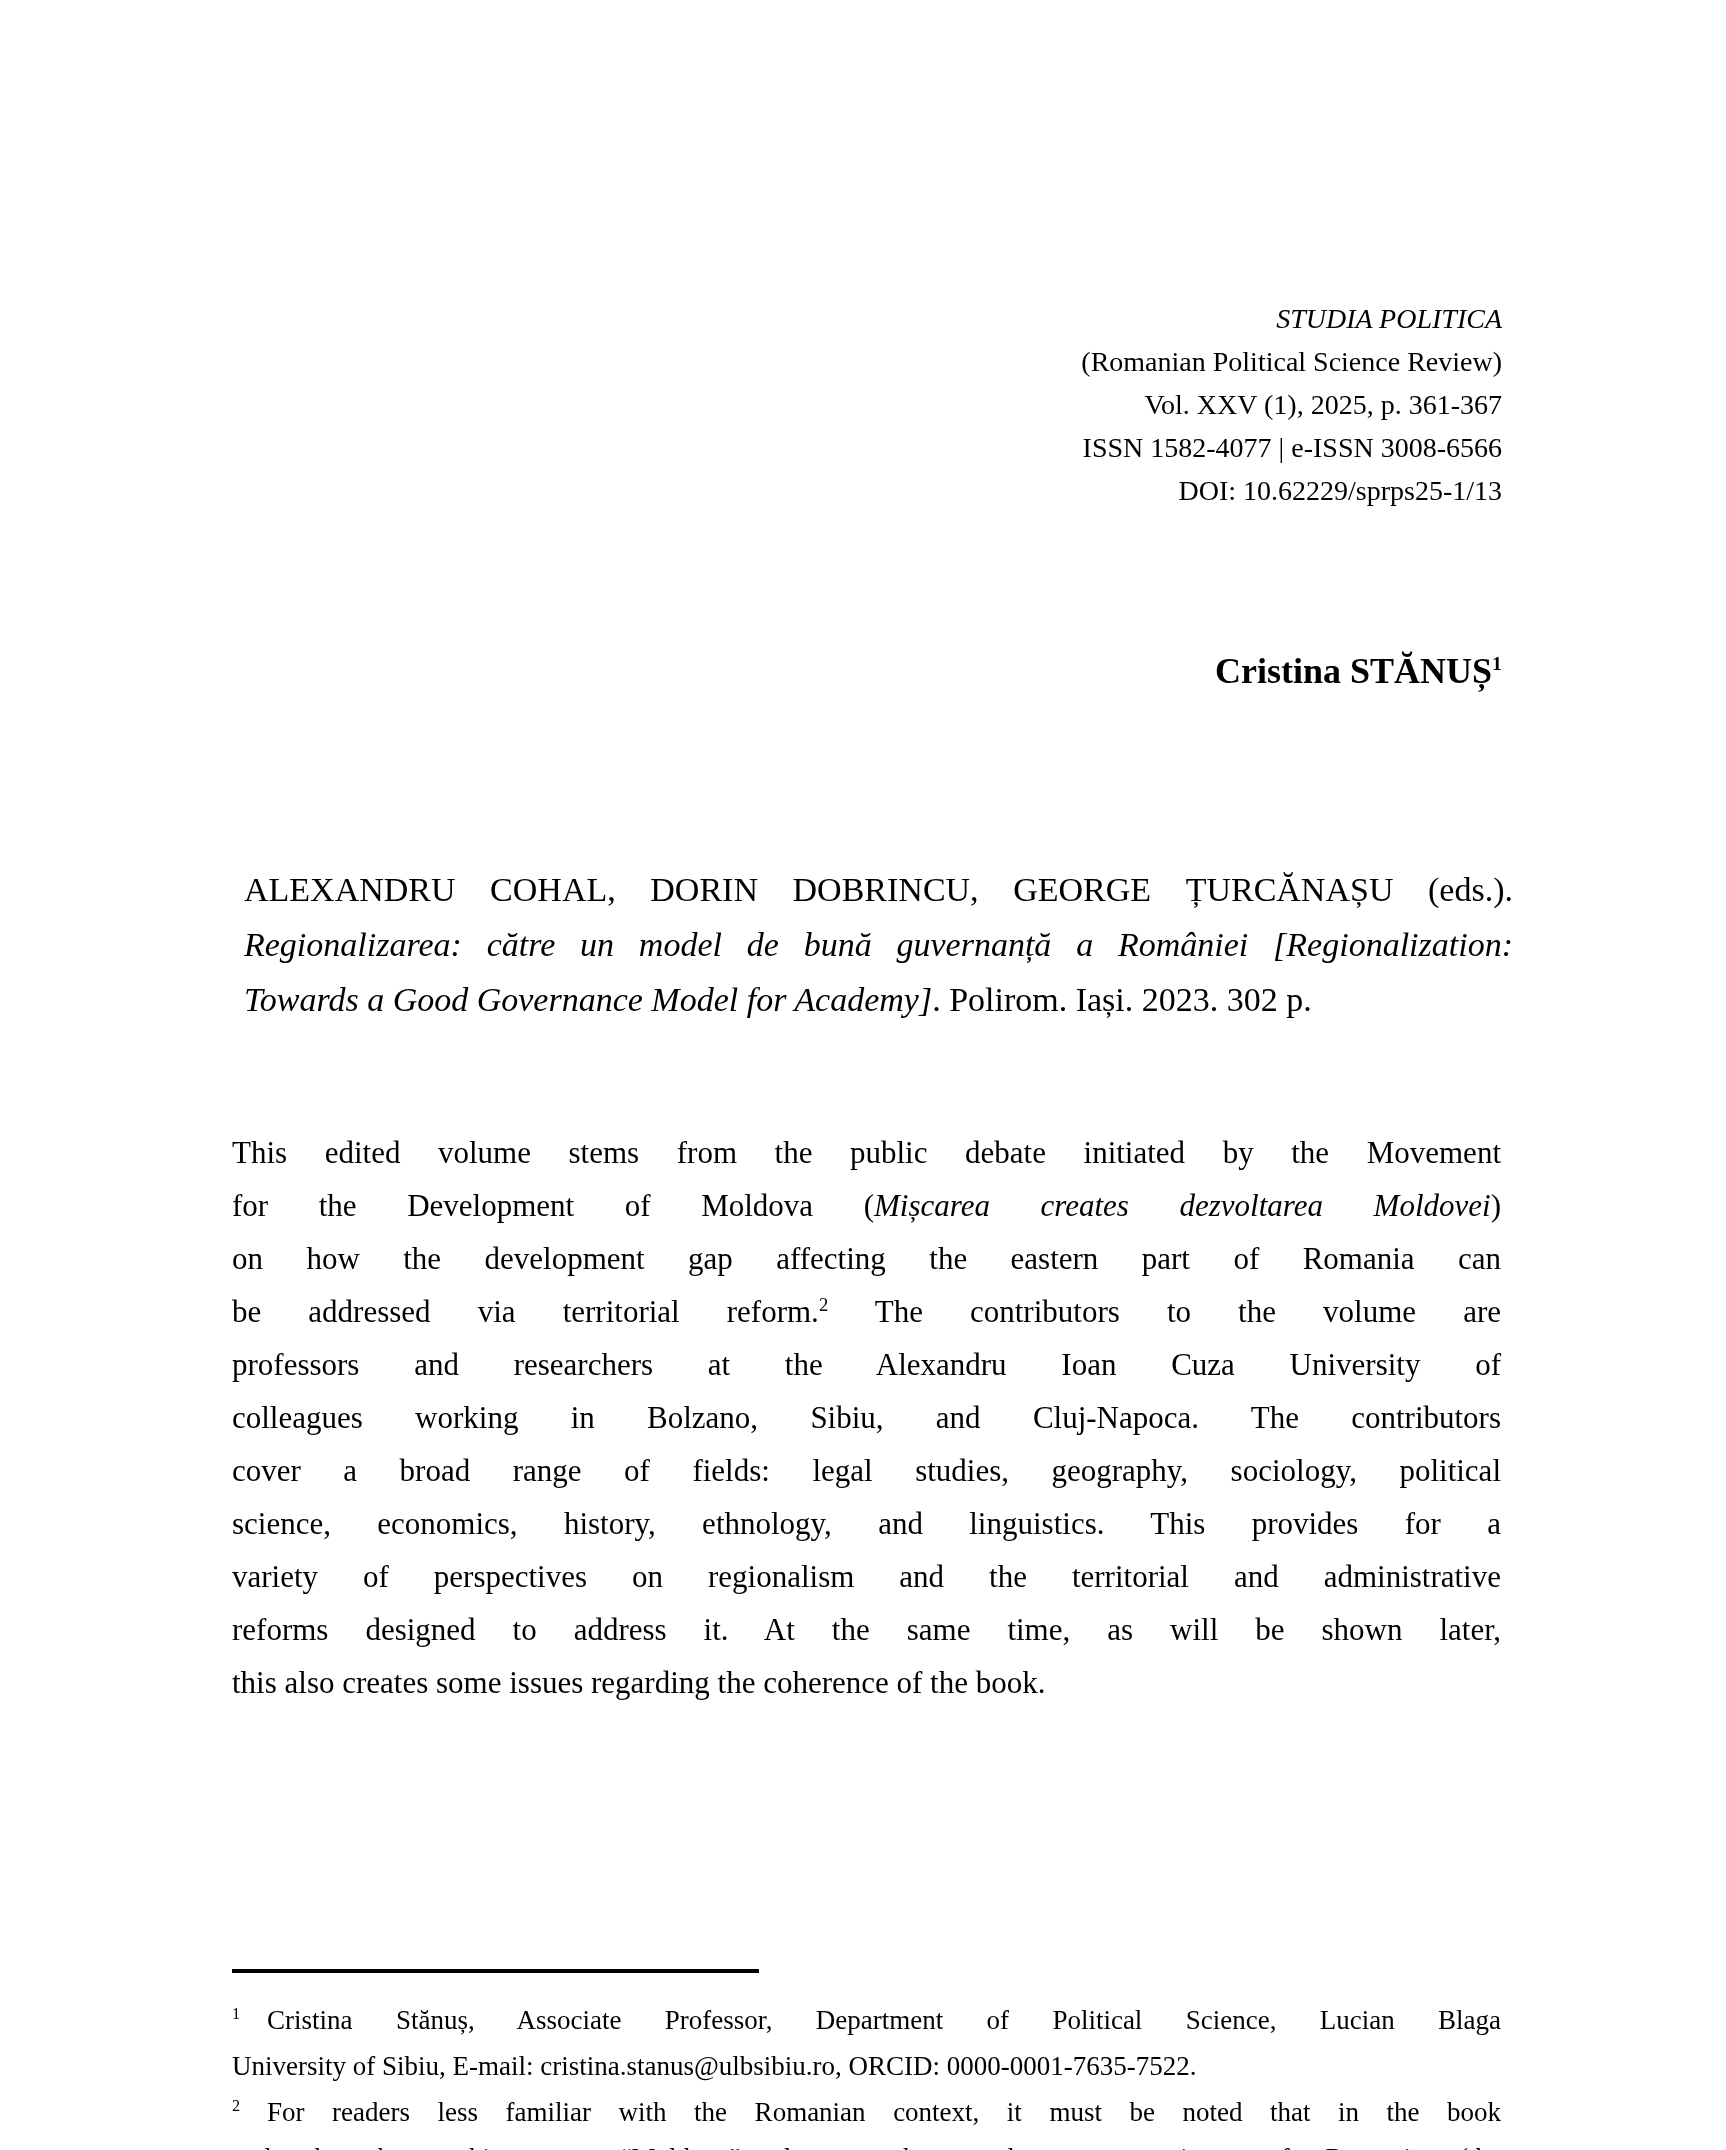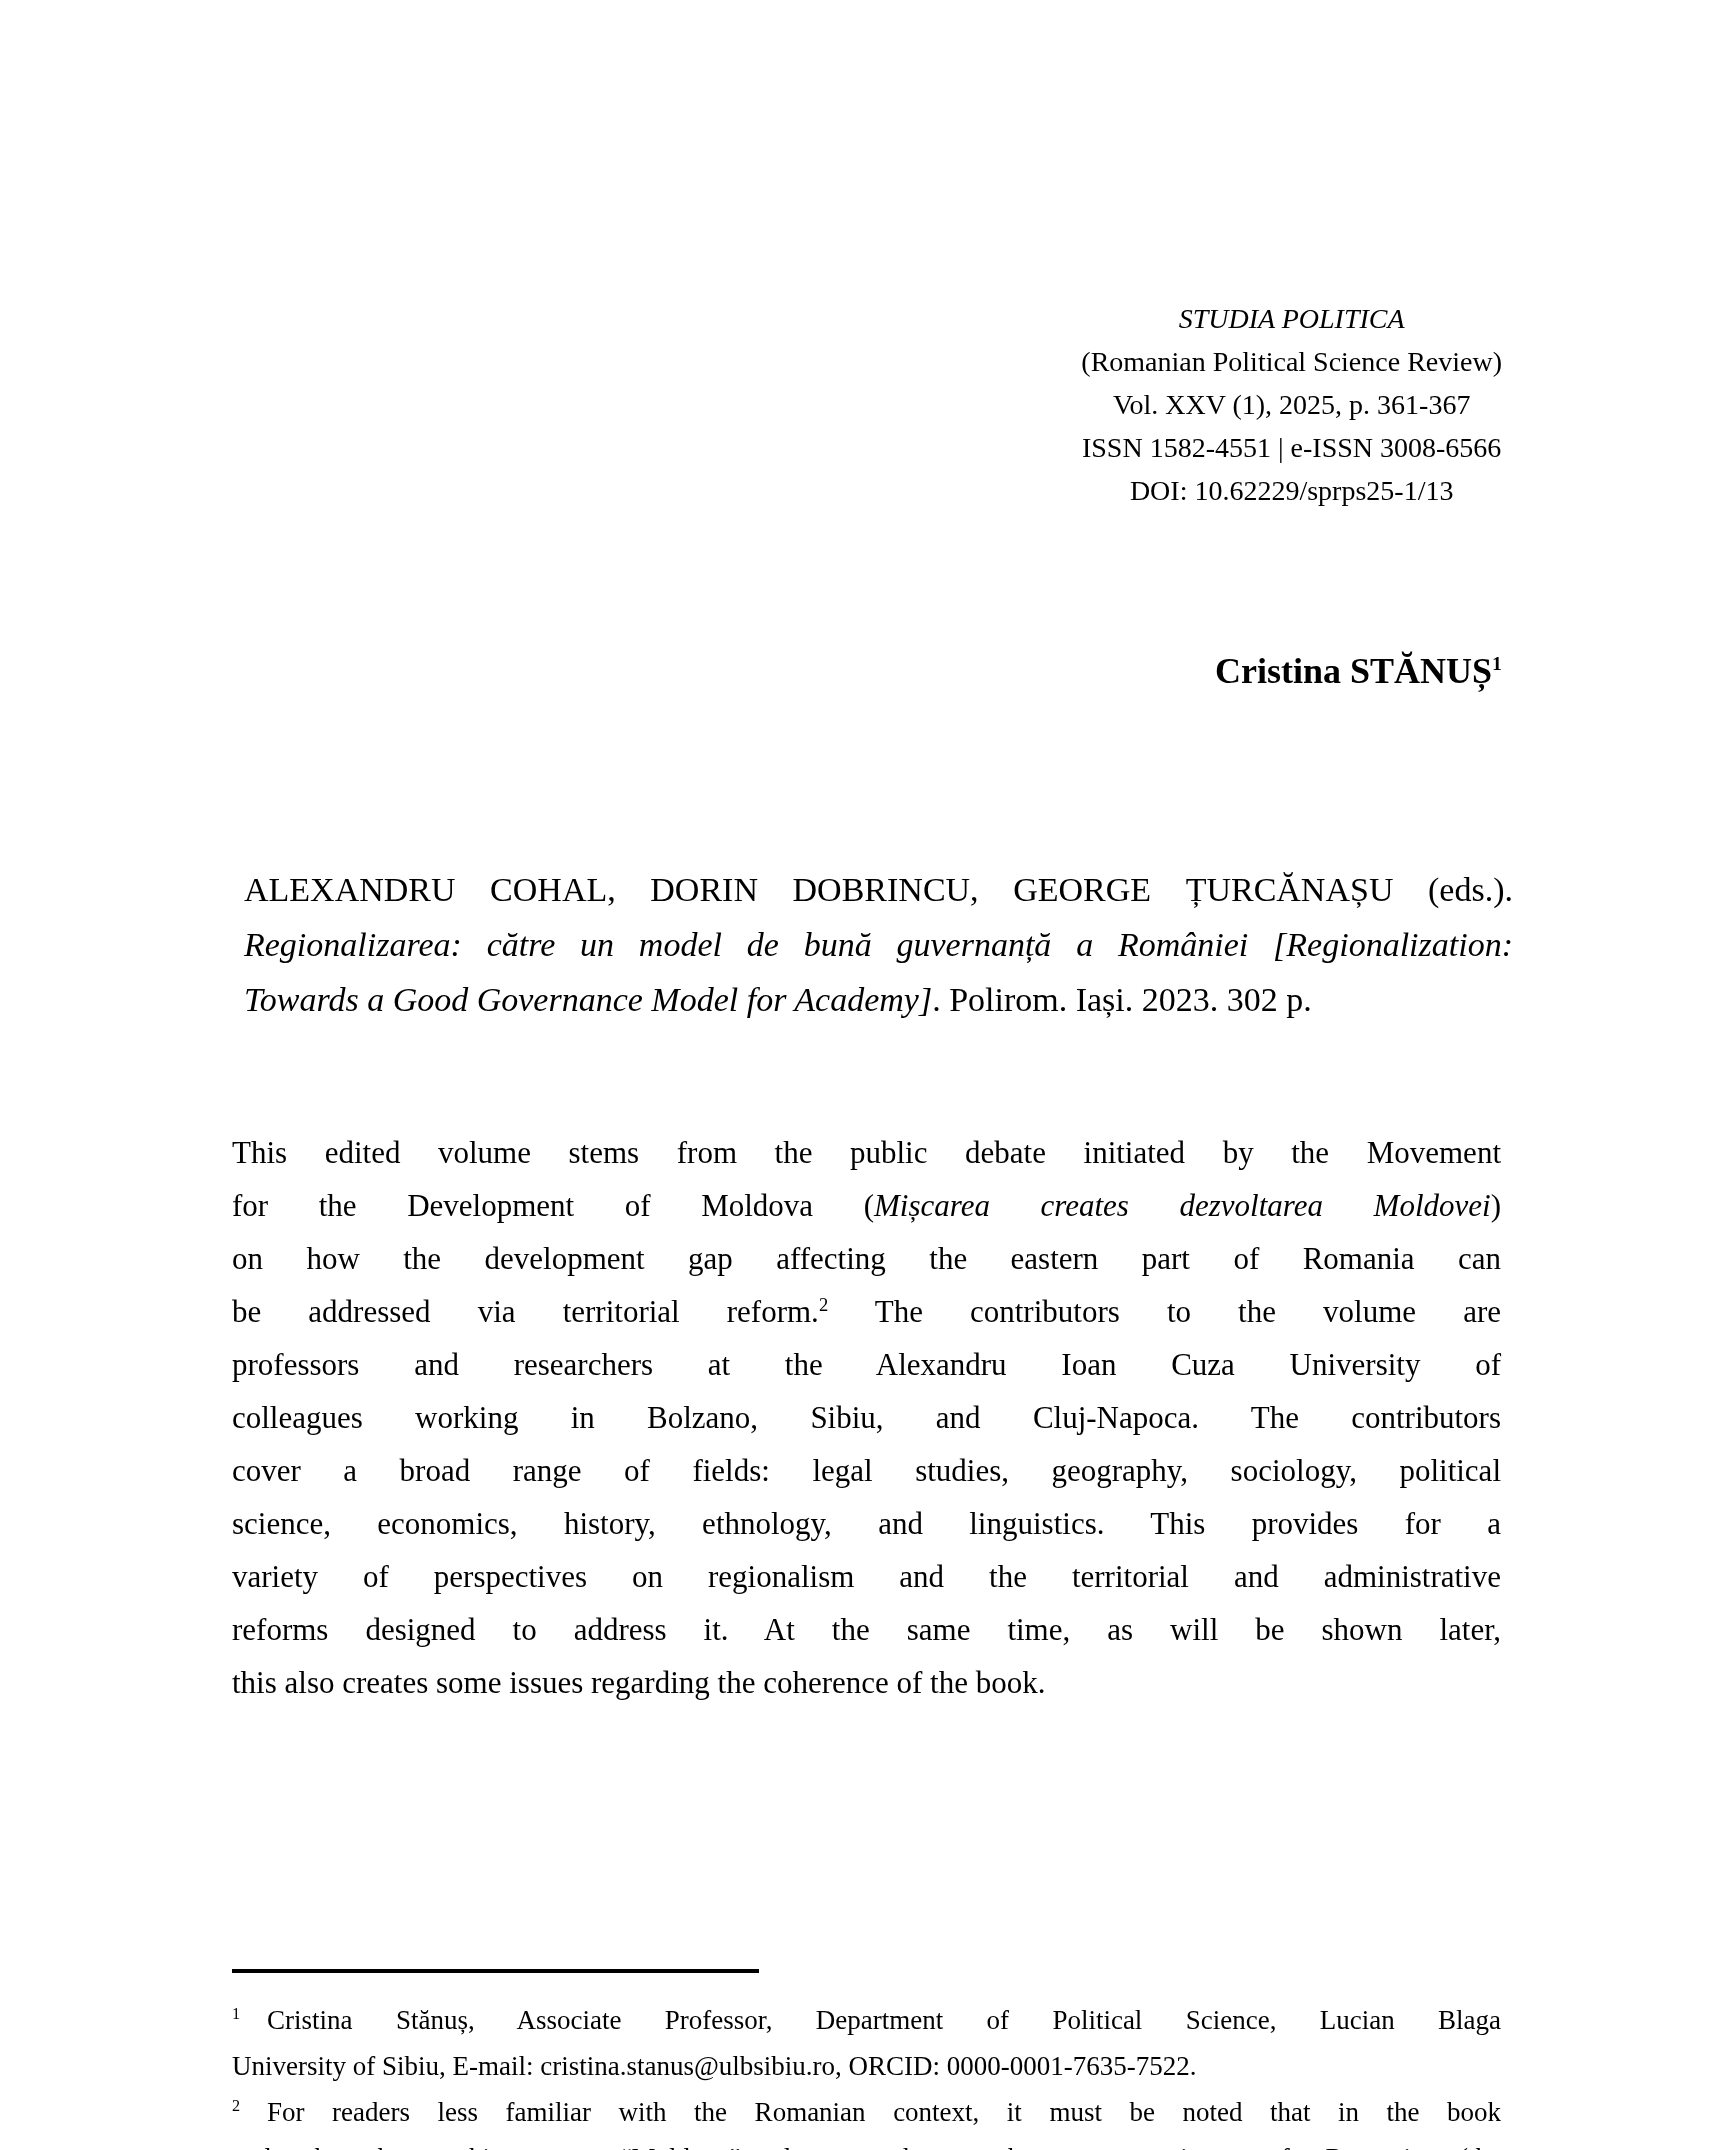--- a/index.html
+++ b/index.html
@@ -7,21 +7,21 @@
     position:relative;
     width:1727px;height:2439px;
     background:#ffffff;
     font-family:"Liberation Serif","DejaVu Serif",serif;
     color:#000;
     overflow:hidden;
   }
   
   .header-block{
     position:absolute;top:297px;right:225px;
-    text-align:center;
+    text-align:right;
     font-size:28px;line-height:43px;
     white-space:nowrap;
   }
   .header-block .journal-title{font-style:italic;}
   
   .author-line{
     position:absolute;top:650px;right:225px;
     font-size:36px;font-weight:bold;
     white-space:nowrap;
   }
@@ -56,21 +56,21 @@
 </style>
 </head>
 <body>
 
 <div class="page">
 
   <div class="header-block">
     <div class="journal-title">STUDIA POLITICA</div>
     <div>(Romanian Political Science Review)</div>
     <div>Vol. XXV (1), 2025, p. 361-367</div>
-    <div>ISSN 1582-4551 | e-ISSN 3008-6566</div>
+    <div>ISSN 1582-4077 | e-ISSN 3008-6566</div>
     <div>DOI: 10.62229/sprps25-1/13</div>
   </div>
 
   <div class="author-line"><span>Cristina STĂNUȘ</span><sup>1</sup></div>
 
   <div class="citation-block">
       <div class="tline jline">ALEXANDRU COHAL, DORIN DOBRINCU, GEORGE ȚURCĂNAȘU (eds.).</div>
       <div class="tline jline"><i>Regionalizarea: către un model de bună guvernanță a României [Regionalization:</i></div>
       <div class="tline lline"><i>Towards a Good Governance Model for Academy]</i>. Polirom. Iași. 2023. 302 p.</div>
     </div>

